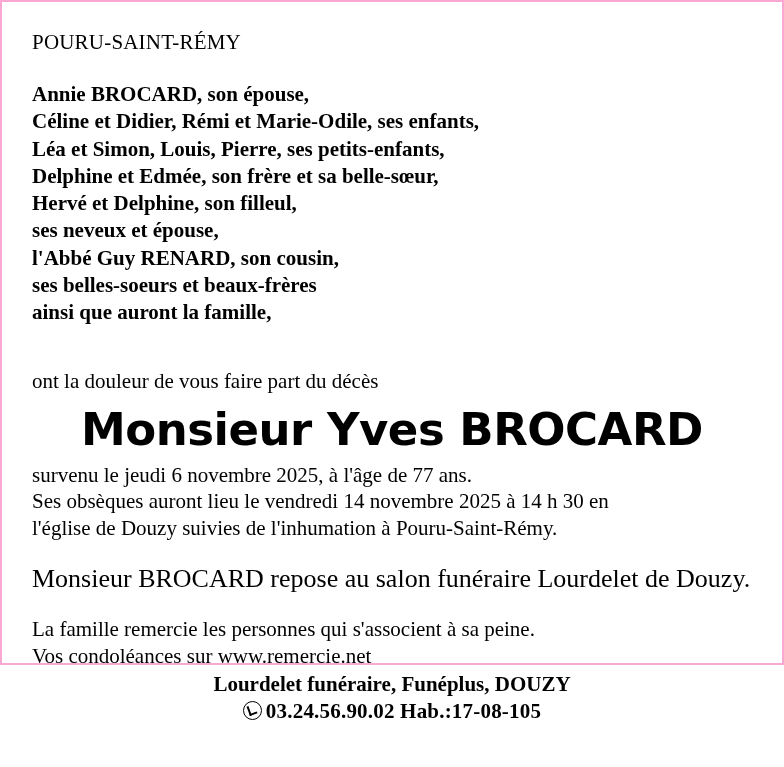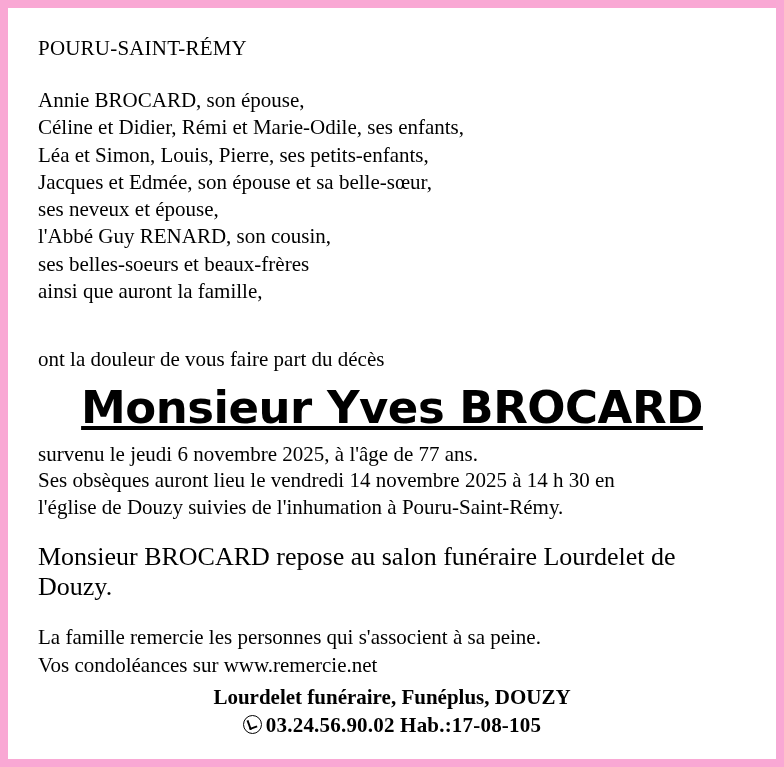--- a/index.html
+++ b/index.html
@@ -10,52 +10,52 @@
   body {
     width: 784px;
     height: 767px;
     font-family: "Liberation Serif", serif;
     color: #000000;
     overflow: hidden;
   }
   .notice {
     box-sizing: border-box;
     width: 784px;
-    height: 767px;
-    border: 8px solid #f9a8d4;
+    height: 665px;
+    border: 2px solid #f9a8d4;
     padding: 28px 30px 14px 30px;
     display: flex;
     flex-direction: column;
   }
   .locality {
     font-size: 21px;
     letter-spacing: 0.2px;
     margin-bottom: 26px;
   }
   .family-list {
     font-size: 21px;
     line-height: 1.30;
   }
   .family-list div {
     white-space: nowrap;
+    font-weight: bold;
   }
   .announce {
     font-size: 21px;
     margin-top: 42px;
     margin-bottom: 4px;
   }
   .deceased-name {
     font-family: "DejaVu Sans", sans-serif;
     font-weight: bold;
     font-size: 45px;
     text-align: center;
     letter-spacing: -0.5px;
     margin: 8px 0 10px 0;
     line-height: 1.05;
-    text-decoration: underline;
   }
   .death-line {
     font-size: 21px;
   }
   .funeral-block {
     font-size: 21px;
     line-height: 1.28;
     margin-bottom: 22px;
   }
   .repose-line {
@@ -103,21 +103,22 @@
 <body>
 
 <div class="notice">
 
   <div class="locality">POURU-SAINT-RÉMY</div>
 
   <div class="family-list">
     <div>Annie BROCARD, son épouse,</div>
     <div>Céline et Didier, Rémi et Marie-Odile, ses enfants,</div>
     <div>Léa et Simon, Louis, Pierre, ses petits-enfants,</div>
-    <div>Jacques et Edmée, son épouse et sa belle-sœur,</div>
+    <div>Delphine et Edmée, son frère et sa belle-sœur,</div>
+    <div>Hervé et Delphine, son filleul,</div>
     <div>ses neveux et épouse,</div>
     <div>l'Abbé Guy RENARD, son cousin,</div>
     <div>ses belles-soeurs et beaux-frères</div>
     <div>ainsi que auront la famille,</div>
   </div>
 
   <div class="announce">ont la douleur de vous faire part du décès</div>
 
   <div class="deceased-name">Monsieur Yves BROCARD</div>
 

